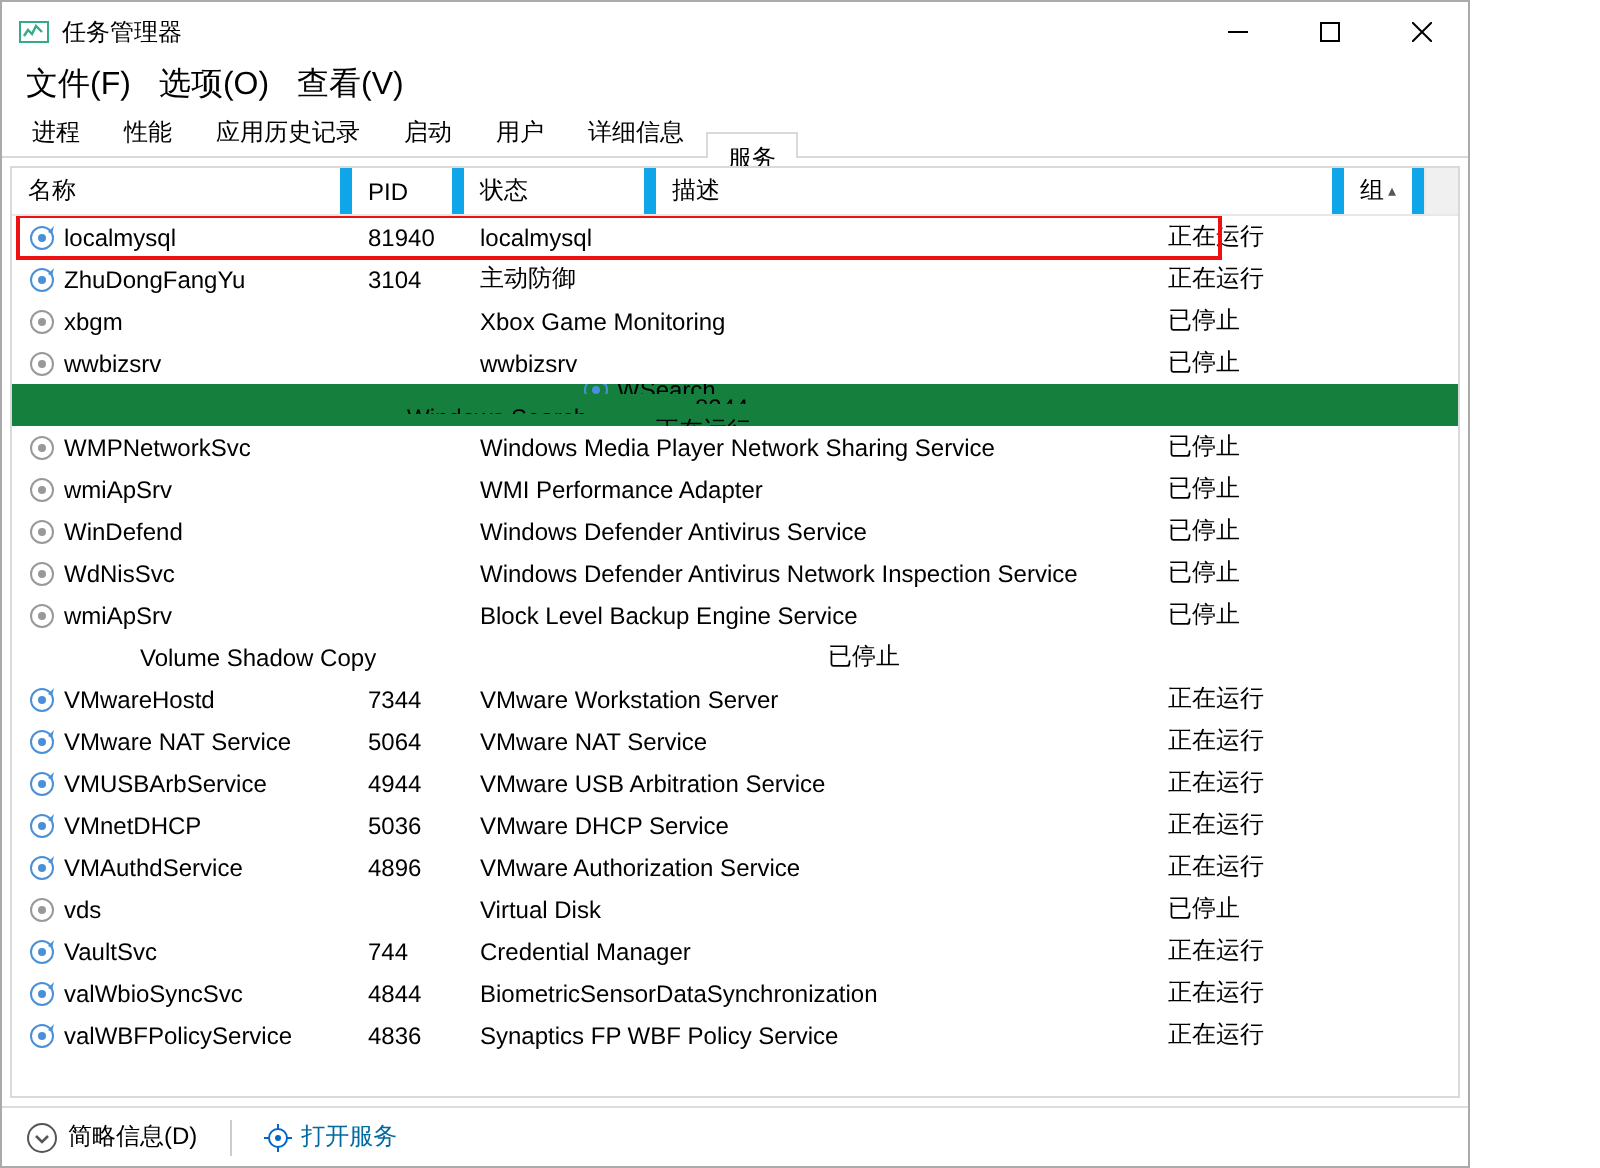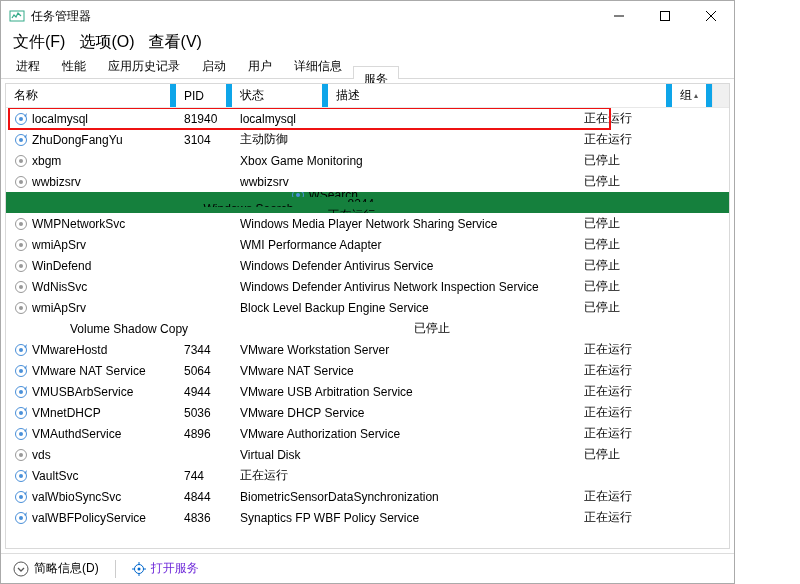--- a/index.html
+++ b/index.html
@@ -28,21 +28,21 @@
     .row.highlighted::after { content: ""; position: absolute; left: 2px; right: 118px; top: -1px; bottom: -1px; border: 2px solid #e11; pointer-events: none; }
     .cell { padding: 0 8px; white-space: nowrap; overflow: hidden; text-overflow: ellipsis; }
     .c-name { width: 170px; display: flex; align-items: center; gap: 4px; }
     .c-pid { width: 56px; }
     .c-desc { width: 344px; }
     .c-stat { width: 96px; }
     .c-group { flex: 1; }
     .svc-icon { width: 14px; height: 14px; flex-shrink: 0; }
     .statusbar { height: 30px; border-top: 1px solid #ddd; display: flex; align-items: center; padding: 0 8px; gap: 12px; font-size: 12px; }
     .status-btn { display: flex; align-items: center; gap: 5px; cursor: pointer; padding: 2px 4px; }
-    .link { color: #6d28d9; }
+    .link { color: #0369a1; }
     .divider { width: 1px; height: 18px; background: #ccc; }
     .scrollbar-stub { width: 17px; background: #f0f0f0; border-left: 1px solid #e8e8e8; }
     ::-webkit-scrollbar { width: 17px; }
     ::-webkit-scrollbar-track { background: #f0f0f0; }
     ::-webkit-scrollbar-thumb { background: #c2c2c2; }
     ::-webkit-scrollbar-button { height: 17px; background: #f0f0f0; }
   </style>
 </head>
 <body>
 
@@ -339,20 +339,21 @@
           <div class="row">
             <div class="cell c-name">
               <svg class="svc-icon" viewBox="0 0 14 14">
                 <circle cx="7" cy="7" r="5.5" fill="none" stroke="#4a90d9" stroke-width="1"></circle>
                 <circle cx="7" cy="7" r="2" fill="#4a90d9"></circle>
                 <polygon points="10,4 13,1 12,5" fill="#4a90d9"></polygon>
               </svg>
               <span>VaultSvc</span>
             </div>
             <div class="cell c-pid">744</div>
+            <div class="cell c-desc">Credential Manager</div>
             <div class="cell c-stat">正在运行</div>
             <div class="cell c-group"></div>
           </div>
           <div class="row">
             <div class="cell c-name">
               <svg class="svc-icon" viewBox="0 0 14 14">
                 <circle cx="7" cy="7" r="5.5" fill="none" stroke="#4a90d9" stroke-width="1"></circle>
                 <circle cx="7" cy="7" r="2" fill="#4a90d9"></circle>
                 <polygon points="10,4 13,1 12,5" fill="#4a90d9"></polygon>
               </svg>

